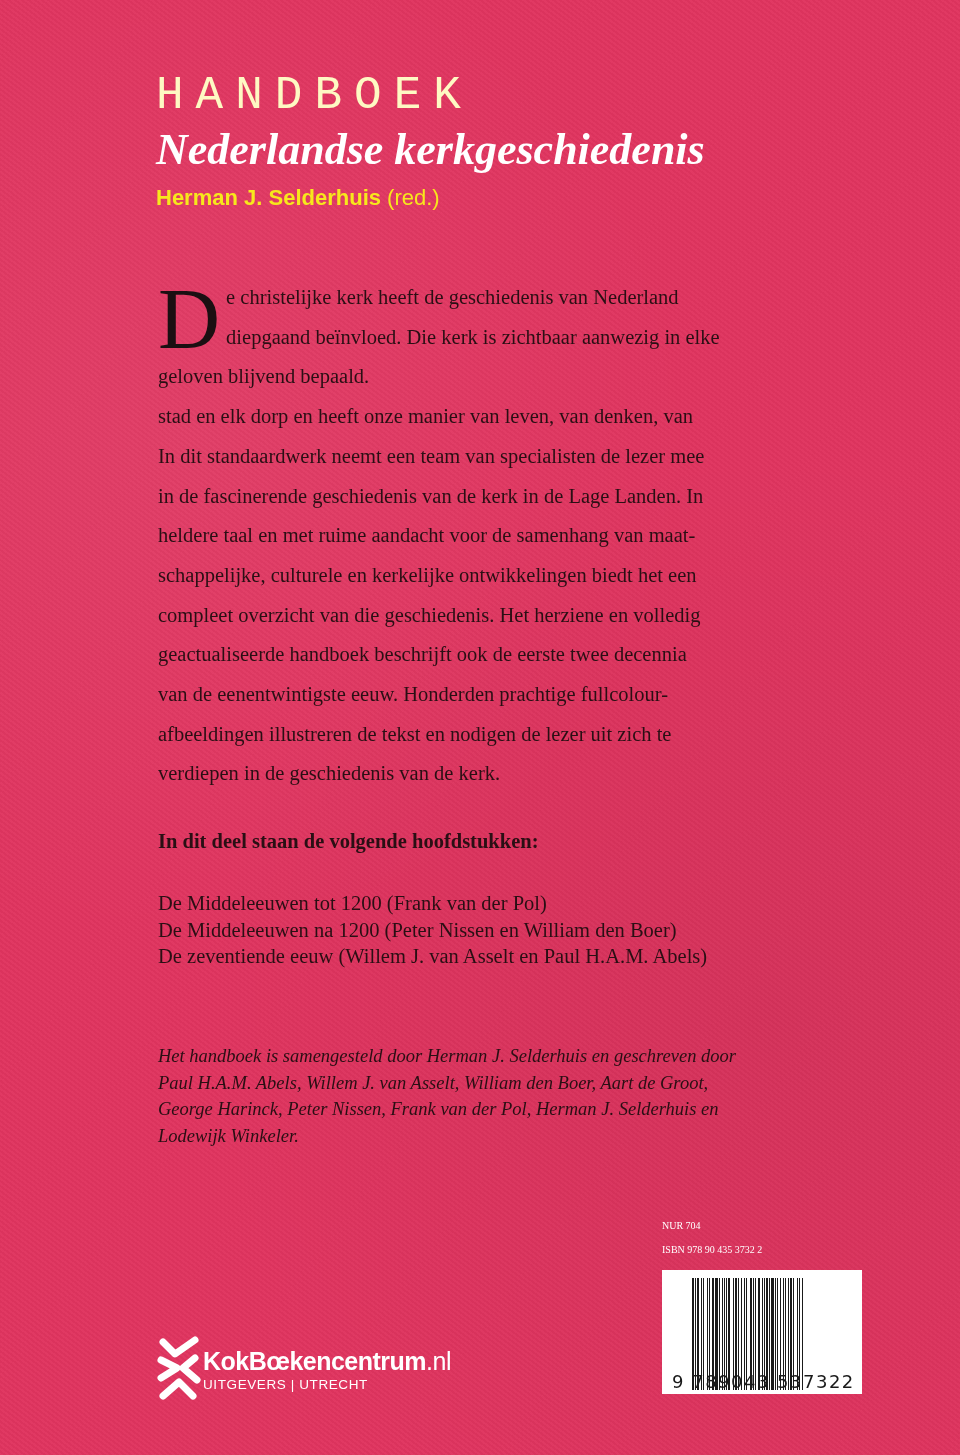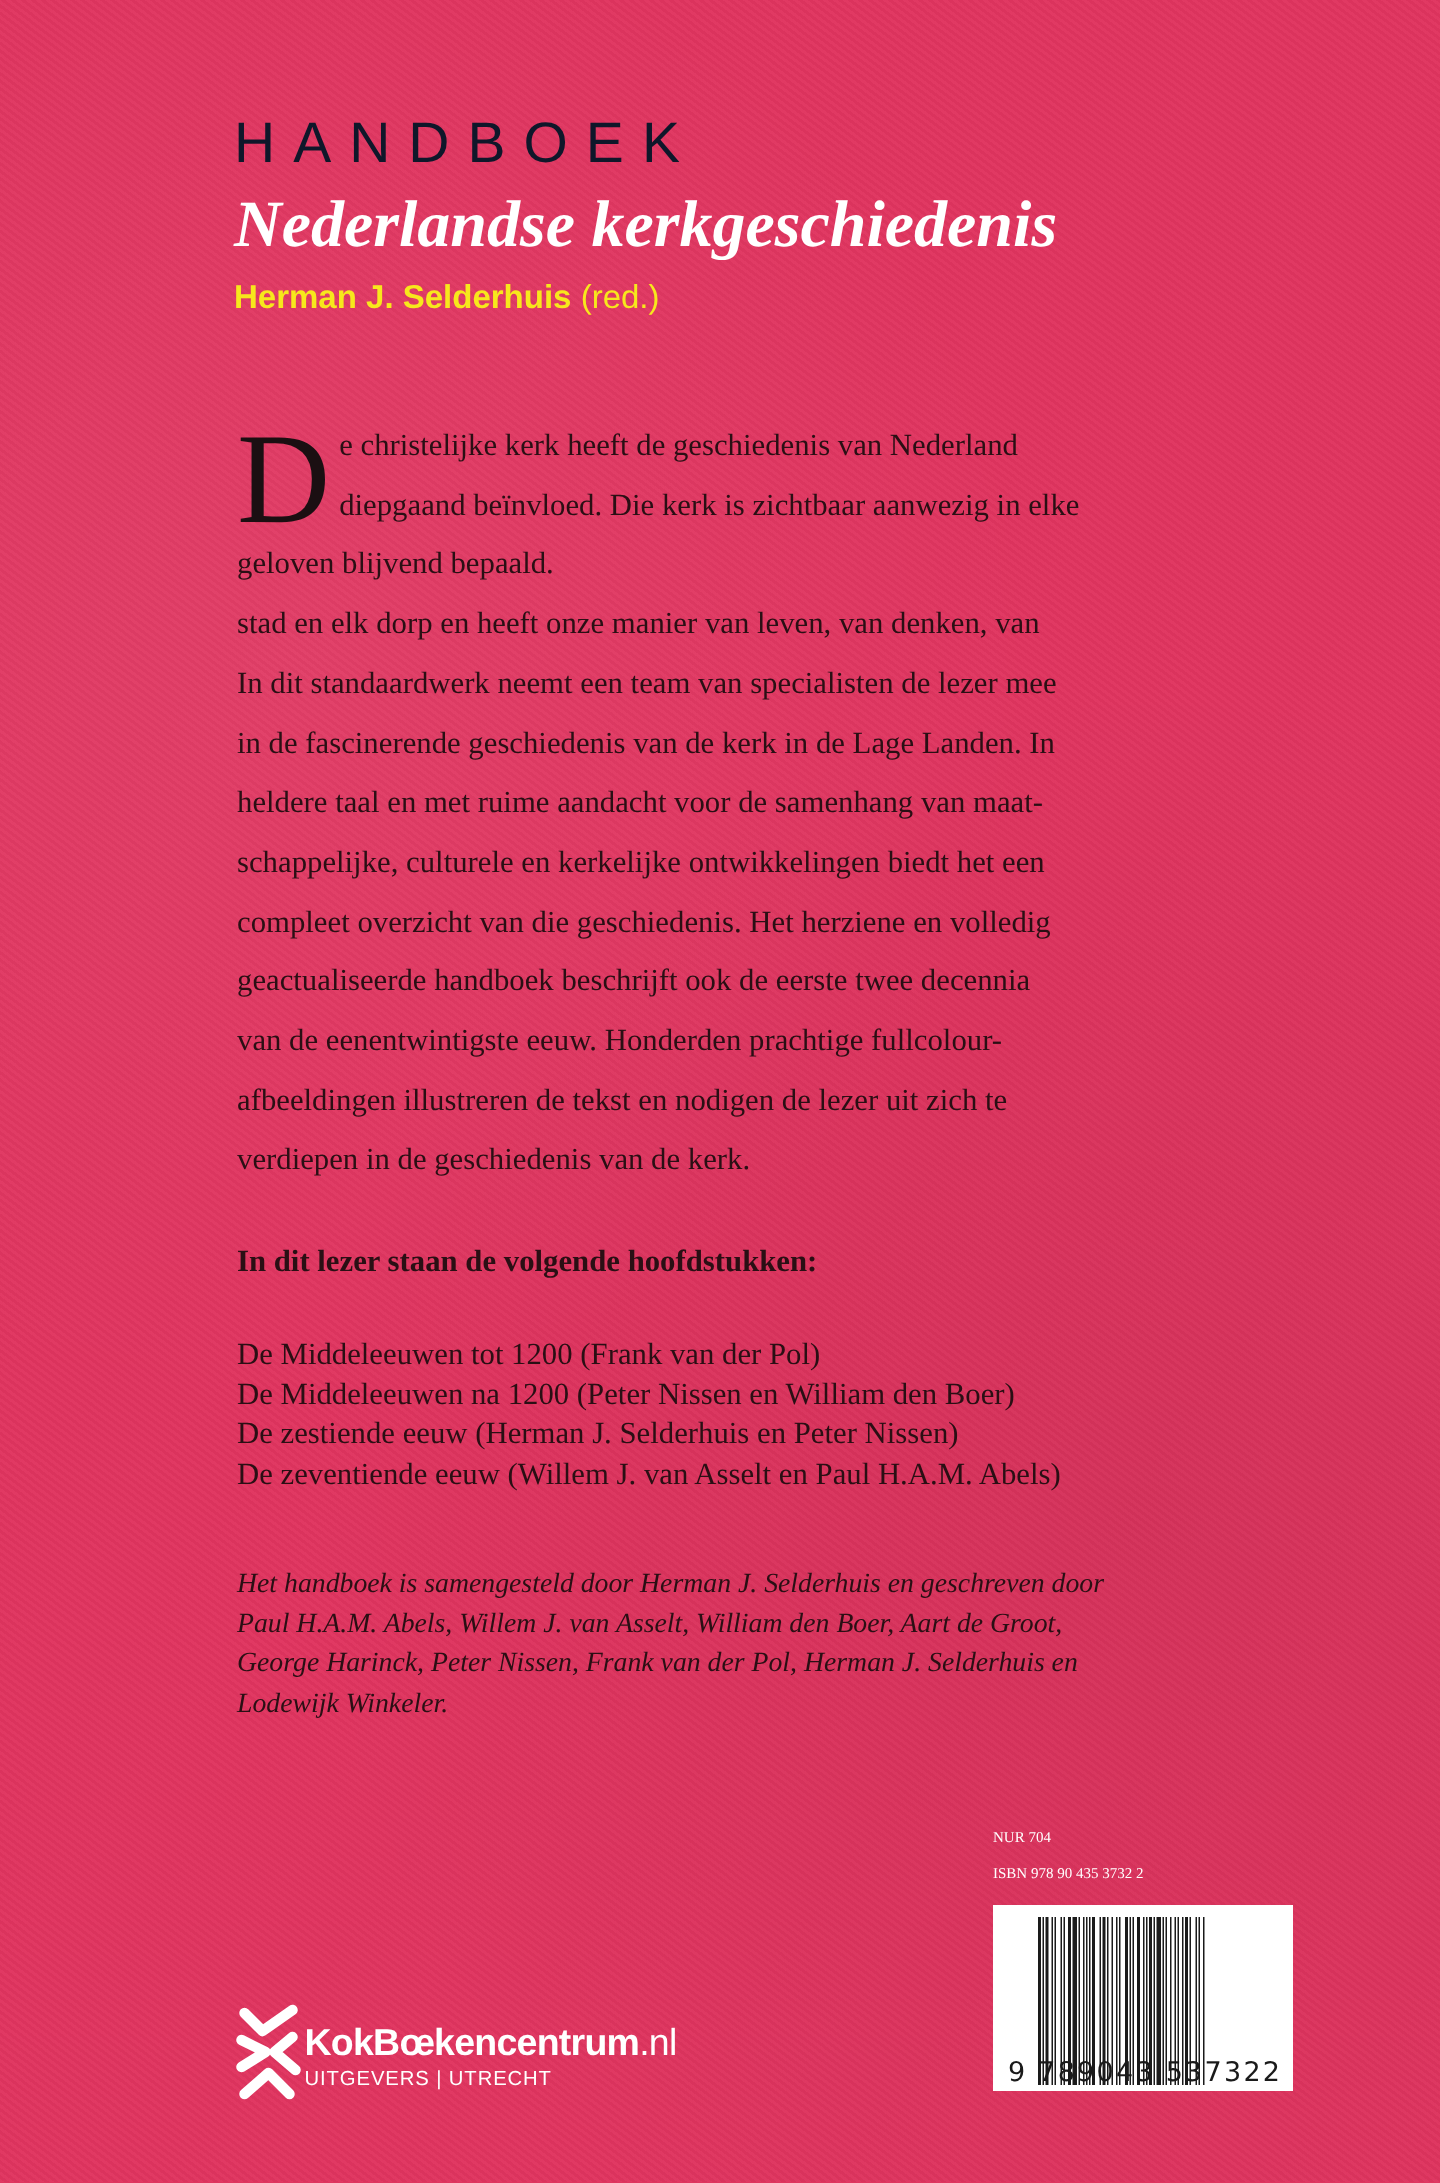--- a/index.html
+++ b/index.html
@@ -12,22 +12,22 @@
   }
   .texture {
     position: absolute; inset: 0; pointer-events: none;
     background:
       radial-gradient(circle at 20% 30%, rgba(255,255,255,0.05) 0, rgba(255,255,255,0) 40%),
       radial-gradient(circle at 80% 70%, rgba(0,0,0,0.05) 0, rgba(0,0,0,0) 45%),
       repeating-linear-gradient(37deg, rgba(255,255,255,0.025) 0 2px, rgba(0,0,0,0.025) 2px 4px);
   }
   .header { position: absolute; left: 156px; top: 74px; }
   .kicker {
-    font-family: Liberation Sans, sans-serif;
-    font-size: 38px; letter-spacing: 12px; color: #0f172a; line-height: 44px;
+    font-family: Liberation Mono, monospace;
+    font-size: 46px; letter-spacing: 12px; color: #fef9c3; line-height: 44px;
   }
   .title {
     font-family: "Liberation Serif", "DejaVu Serif", serif;
     font-style: italic; font-weight: bold;
     font-size: 44px; color: #ffffff; line-height: 56px; margin-top: 4px;
   }
   .author {
     font-family: "Liberation Sans", "DejaVu Sans", sans-serif;
     font-size: 22px; color: #f7e81c; margin-top: 6px; line-height: 28px;
   }
@@ -113,25 +113,24 @@
   <span class="line">in de fascinerende geschiedenis van de kerk in de Lage Landen. In</span>
   <span class="line">heldere taal en met ruime aandacht voor de samenhang van maat-</span>
   <span class="line">schappelijke, culturele en kerkelijke ontwikkelingen biedt het een</span>
   <span class="line">compleet overzicht van die geschiedenis. Het herziene en volledig</span>
   <span class="line">geactualiseerde handboek beschrijft ook de eerste twee decennia</span>
   <span class="line">van de eenentwintigste eeuw. Honderden prachtige fullcolour-</span>
   <span class="line">afbeeldingen illustreren de tekst en nodigen de lezer uit zich te</span>
   <span class="line">verdiepen in de geschiedenis van de kerk.</span>
 </div>
 
-<div class="chapters-head">In dit lezer staan de volgende hoofdstukken:</div>
+<div class="chapters-head">In dit deel staan de volgende hoofdstukken:</div>
 <ul class="chapters">
   <li>De Middeleeuwen tot 1200 (Frank van der Pol)</li>
   <li>De Middeleeuwen na 1200 (Peter Nissen en William den Boer)</li>
-  <li>De zestiende eeuw (Herman J. Selderhuis en Peter Nissen)</li>
   <li>De zeventiende eeuw (Willem J. van Asselt en Paul H.A.M. Abels)</li>
 </ul>
 
 <div class="credits">
   <span class="line">Het handboek is samengesteld door Herman J. Selderhuis en geschreven door</span>
   <span class="line">Paul H.A.M. Abels, Willem J. van Asselt, William den Boer, Aart de Groot,</span>
   <span class="line">George Harinck, Peter Nissen, Frank van der Pol, Herman J. Selderhuis en</span>
   <span class="line">Lodewijk Winkeler.</span>
 </div>
 

